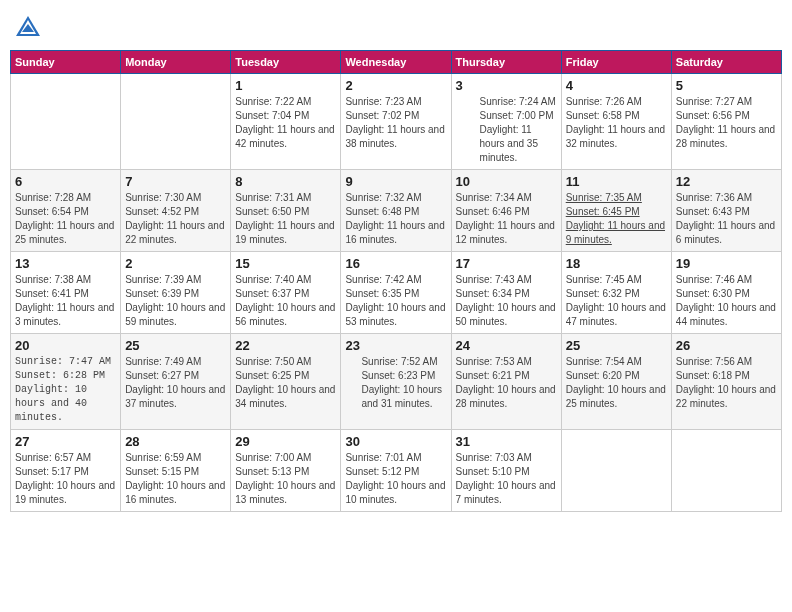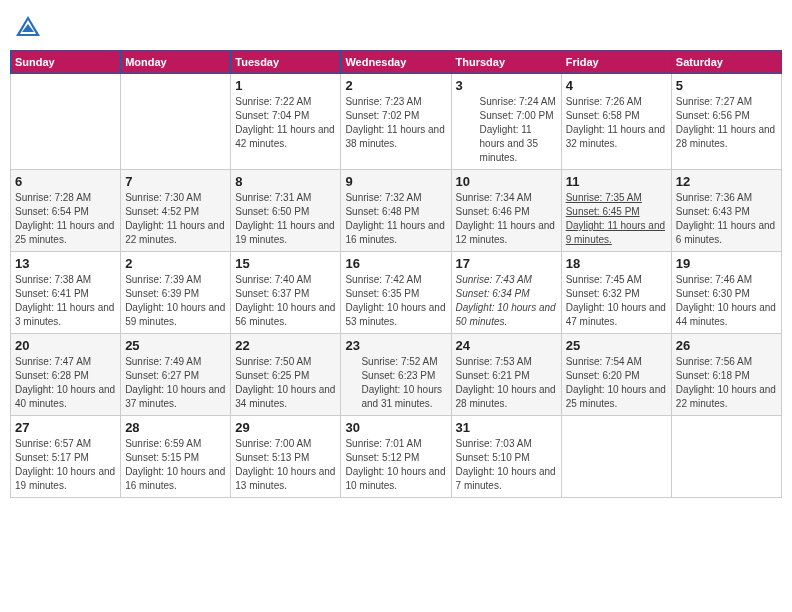--- a/index.html
+++ b/index.html
@@ -229,41 +229,41 @@
 Daylight: 10 hours and 56 minutes.</div>
         </td>
         <td>
           <span class="day-number">16</span>
           <div class="day-info" style="white-space: pre-line;">Sunrise: 7:42 AM
 Sunset: 6:35 PM
 Daylight: 10 hours and 53 minutes.</div>
         </td>
         <td>
           <span class="day-number">17</span>
-          <div class="day-info" style="white-space: pre-line; font-style: italic;">Sunrise: 7:43 AM
+          <div class="day-info" style="white-space: pre-line;">Sunrise: 7:43 AM
 Sunset: 6:34 PM
 Daylight: 10 hours and 50 minutes.</div>
         </td>
         <td>
           <span class="day-number">18</span>
           <div class="day-info" style="white-space: pre-line;">Sunrise: 7:45 AM
 Sunset: 6:32 PM
 Daylight: 10 hours and 47 minutes.</div>
         </td>
         <td>
           <span class="day-number">19</span>
           <div class="day-info" style="white-space: pre-line;">Sunrise: 7:46 AM
 Sunset: 6:30 PM
 Daylight: 10 hours and 44 minutes.</div>
         </td>
       </tr>
       <tr>
         <td>
           <span class="day-number">20</span>
-          <div class="day-info" style="white-space: pre-line;">Sunrise: 7:47 AM
+          <div class="day-info" style="white-space: pre-line; font-family: Liberation Mono, monospace;">Sunrise: 7:47 AM
 Sunset: 6:28 PM
 Daylight: 10 hours and 40 minutes.</div>
         </td>
         <td>
           <span class="day-number">25</span>
           <div class="day-info" style="white-space: pre-line;">Sunrise: 7:49 AM
 Sunset: 6:27 PM
 Daylight: 10 hours and 37 minutes.</div>
         </td>
         <td>

